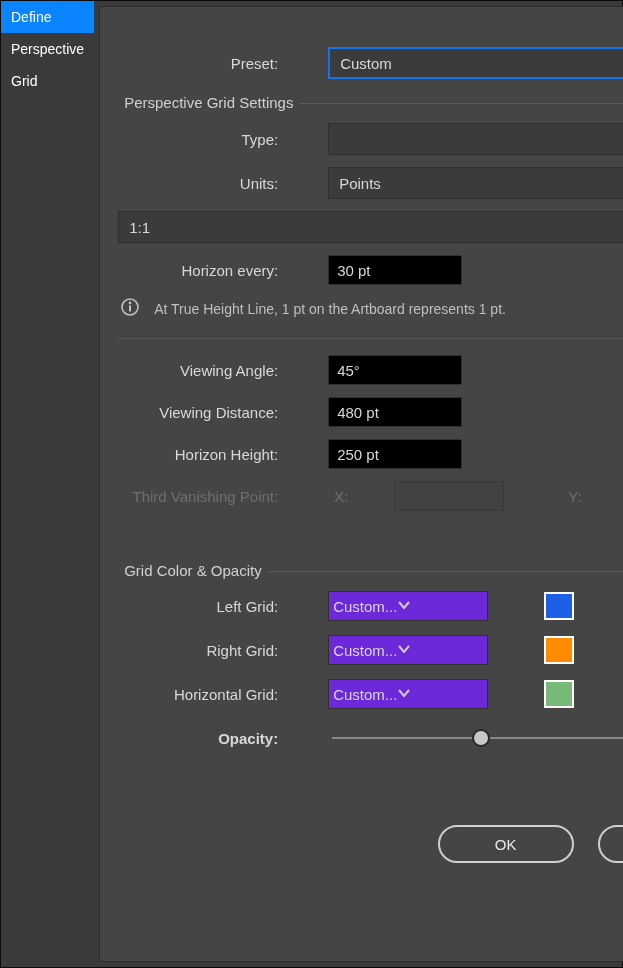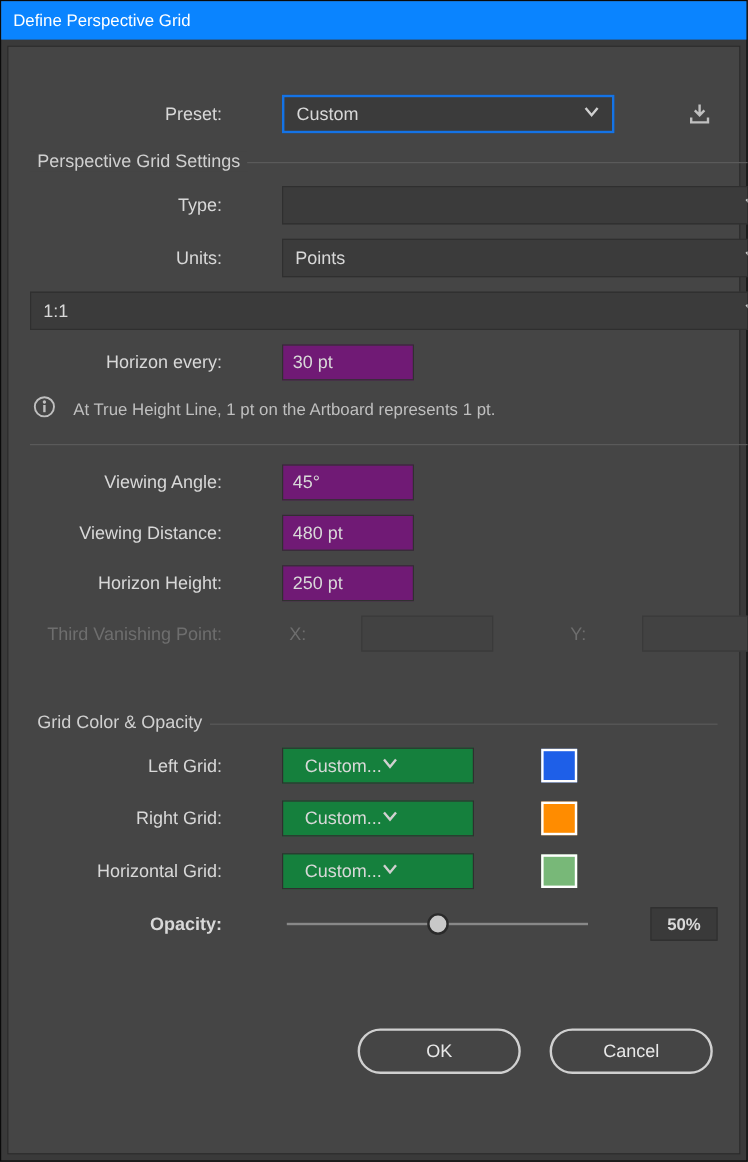--- a/index.html
+++ b/index.html
@@ -10,21 +10,21 @@
     font-size:14px;
     color:#d8d8d8;
     width:623px;
     height:968px;
     overflow:hidden;
   }
   .window {
     width:623px; height:968px;
     border:1px solid #0a0a0a;
     background:#3a3a3a;
-    display:flex; flex-direction:column;
+    display:flex; flex-direction:row;
   }
   .titlebar {
     background:#0a84ff;
     color:#fff;
     height:32px;
     line-height:32px;
     padding:0 10px;
     font-size:14px;
   }
   .content {
@@ -84,45 +84,45 @@
     position:relative;
     top:-24px;
     background:#454545;
     padding:0 6px;
     color:#d0d0d0;
     font-size:15px;
     display:inline-block;
   }
   fieldset .fs-body { margin-top:-12px; }
   .input {
-    width:110px;
+    width:134px;
     height:30px;
-    background:#701a75;
+    background:#000000;
     border:1px solid #303030;
     color:#d8d8d8;
     padding:0 8px;
     font-size:15px;
   }
   .input.dim { background:#424242; border-color:#3a3a3a; color:#6e6e6e; }
   .info-row {
     display:flex; align-items:center;
     color:#bfbfbf;
     font-size:14px;
     margin:6px 0 18px 0;
   }
   .info-row svg { width:20px; height:20px; margin:0 14px 0 2px; }
   .hr { border:0; border-top:1px solid #5a5a5a; margin:0 0 16px 0; }
   .sub-label { color:#6e6e6e; margin:0 6px 0 6px; font-size:15px; }
   .small-select {
     width:160px;
     height:30px;
-    background:#15803d;
+    background:#6d28d9;
     border:1px solid #2f2f2f;
     color:#d8d8d8;
-    padding:0 18px;
+    padding:0 4px;
     display:flex;
     align-items:center;
     position:relative;
     cursor:pointer;
     font-size:15px;
   }
   .color-swatch {
     width:30px; height:28px;
     border:2px solid #fff;
     margin-left:16px;

